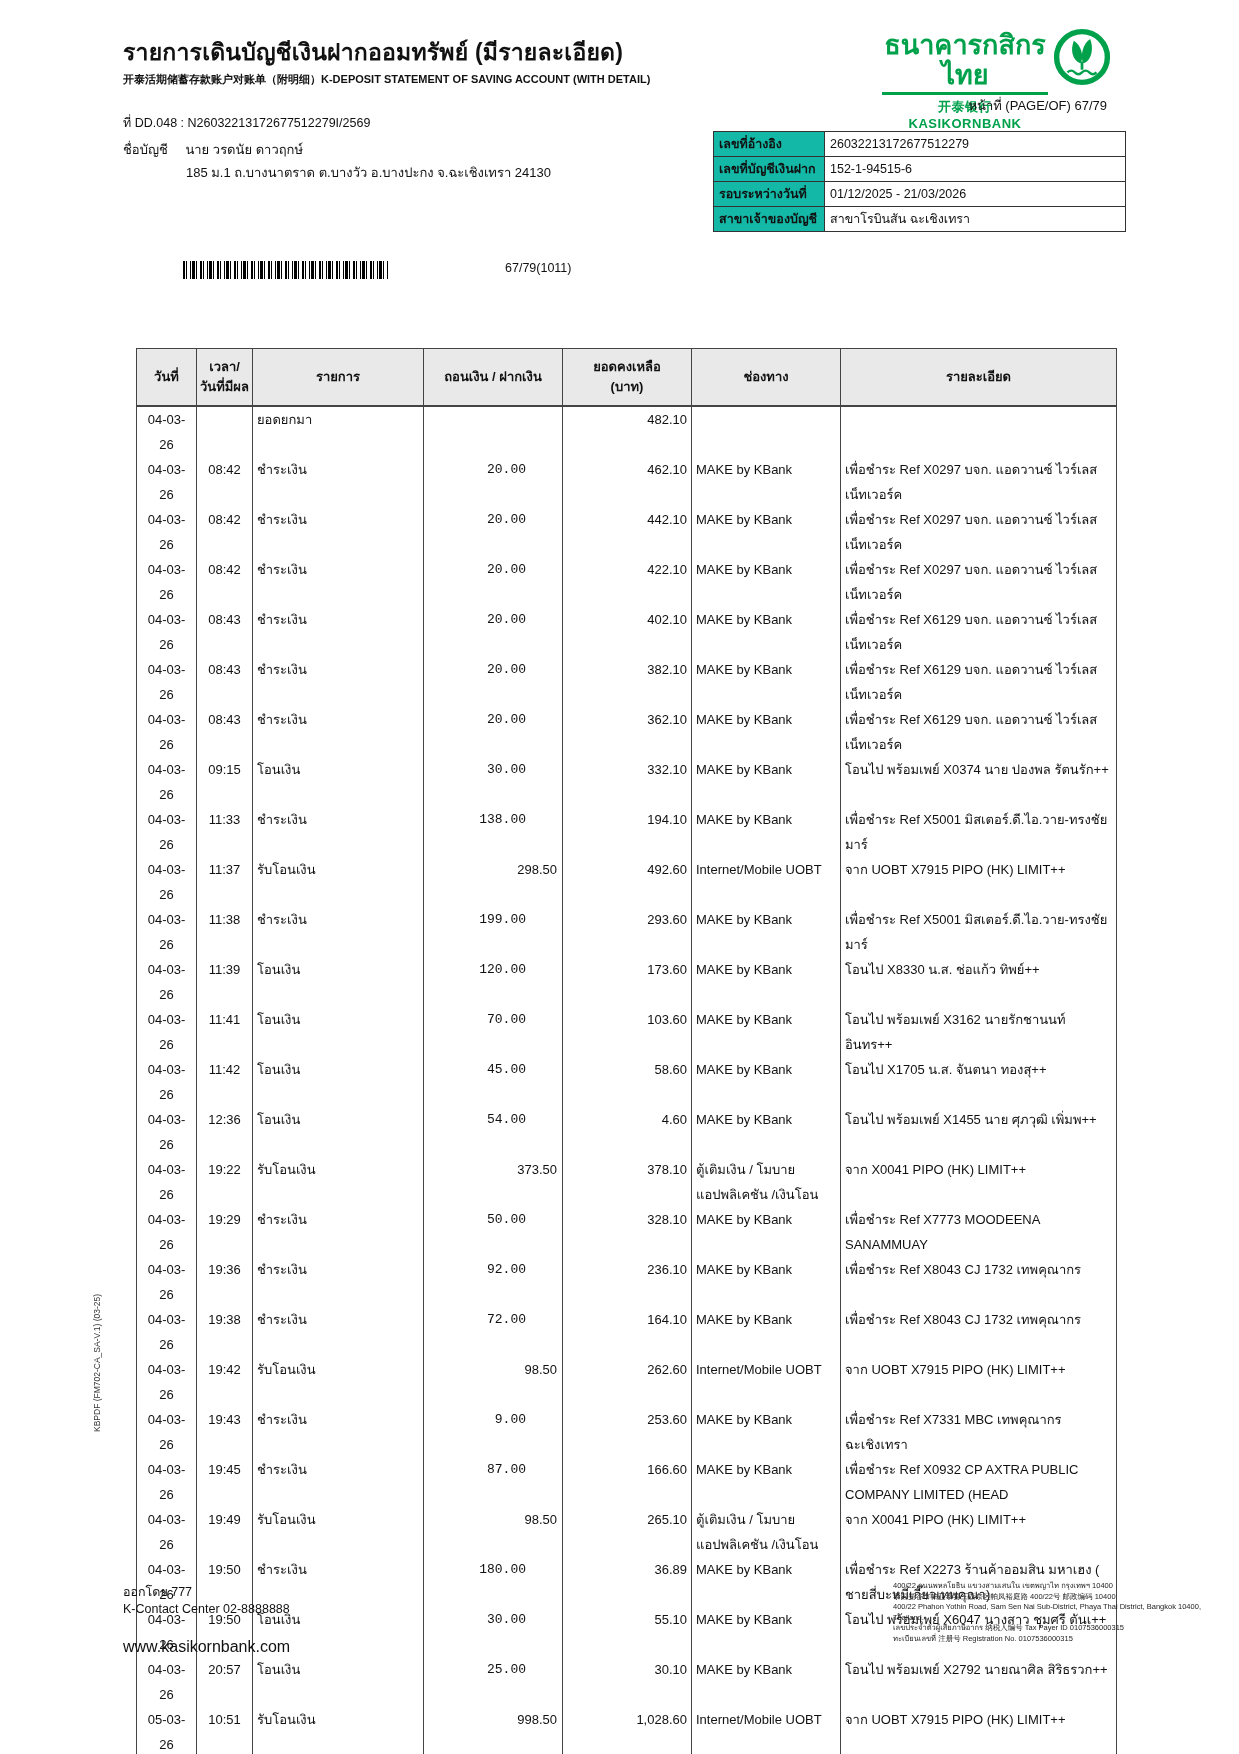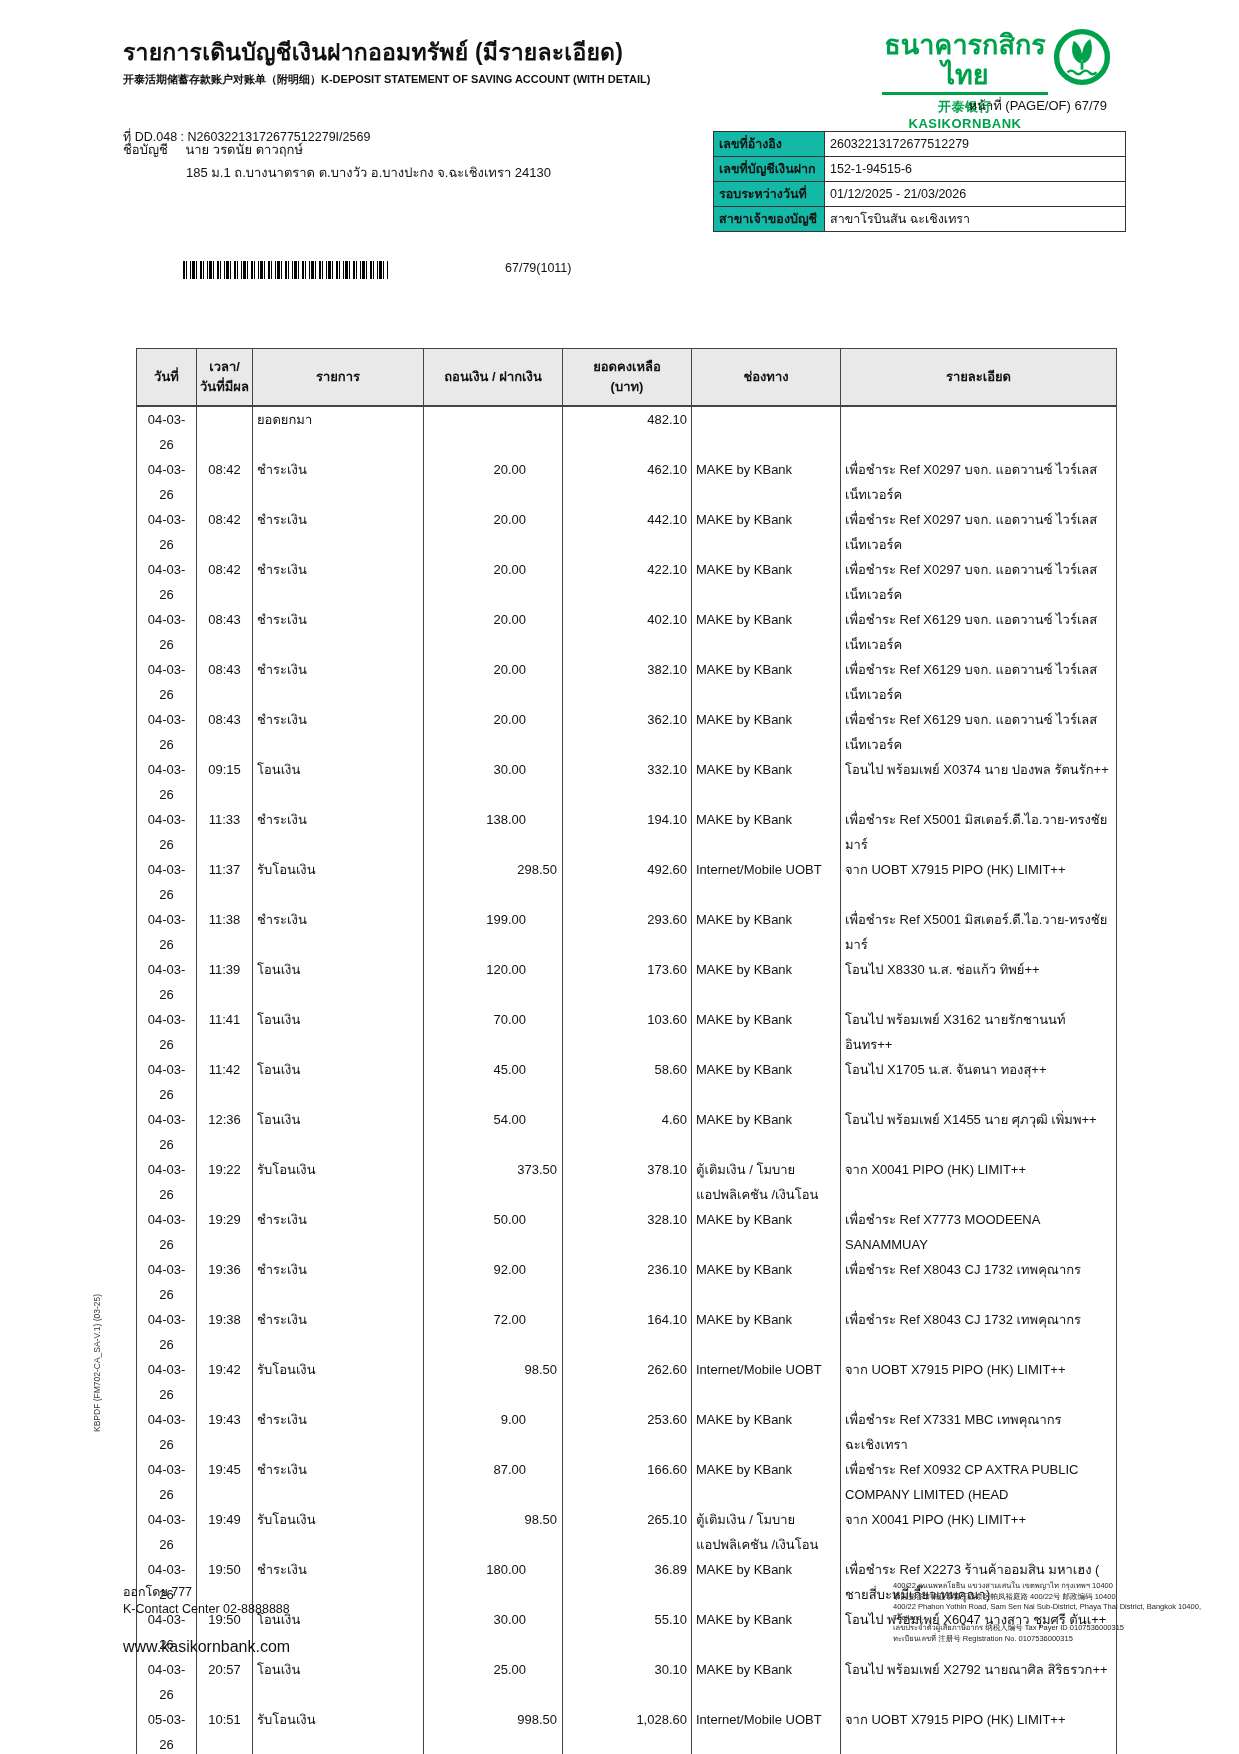--- a/index.html
+++ b/index.html
@@ -8,21 +8,21 @@
         font-family:"Liberation Sans","DejaVu Sans",sans-serif;color:#111;border-radius:16px;}
   
   .title{position:absolute;left:123px;top:34px;font-size:23px;font-weight:bold;letter-spacing:.2px;}
   .subtitle{position:absolute;left:123px;top:72px;font-size:11px;font-weight:bold;}
   .logo{position:absolute;left:882px;top:30px;width:166px;text-align:center;}
   .logo-thai{font-size:27px;font-weight:bold;line-height:30px;border-bottom:3px solid var(--kgreen);padding-bottom:2px;}
   .logo-sub{font-size:13px;font-weight:bold;margin-top:3px;letter-spacing:.5px;}
   .logo,.logo-thai,.logo-sub{color:var(--kgreen);}
   .logo-mark{position:absolute;left:1053px;top:28px;width:58px;height:58px;}
   .page-label{position:absolute;right:132px;top:95px;font-size:13px;}
-  .doc-no{position:absolute;left:123px;top:127px;font-size:12.5px;}
+  .doc-no{position:absolute;left:123px;top:113px;font-size:12.5px;}
   .acct-name-row{position:absolute;left:123px;top:139px;font-size:13px;}
   .acct-name-row .lbl{margin-right:14px;}
   .acct-addr{position:absolute;left:186px;top:162px;font-size:13px;}
   
   .info-table{position:absolute;left:713px;top:131px;border-collapse:collapse;table-layout:fixed;}
   .info-table td{border:1px solid #333;font-size:12.5px;height:22px;padding:1px 5px;vertical-align:middle;}
   .info-table td.l{background:#14b8a6;width:100px;font-weight:bold;}
   .info-table td.v{width:290px;background:#fff;}
   
   .barcode{position:absolute;left:183px;top:261px;width:205px;height:18px;
@@ -35,21 +35,21 @@
   .txn-table td{border-left:1px solid #444;border-right:1px solid #444;border-top:none;border-bottom:none;
     font-size:13px;line-height:25px;vertical-align:top;padding:0 4px;}
   .txn-table tbody{border-bottom:1px solid #444;}
   .txn-table tr:last-child td{border-bottom:1px solid #444;}
   .col-date{width:60px;}.col-time{width:56px;}.col-desc{width:171px;}.col-amount{width:139px;}
   .col-balance{width:129px;}.col-channel{width:149px;}.col-detail{width:276px;}
   .c-date{text-align:center;}
   .c-time{text-align:center;}
   .c-desc{text-align:left;}
   .c-amount{text-align:right;}
-  .c-amount.withdraw{padding-right:36px;}
+  .c-amount.withdraw{padding-right:36px;font-family:Liberation Mono, monospace;}
   .c-amount.deposit{padding-right:5px;}
   .c-balance{text-align:right;padding-right:5px;}
   .c-channel,.c-detail{text-align:left;}
   
   .footer-left{position:absolute;left:123px;top:1584px;font-size:12.5px;line-height:17px;}
   .footer-www{font-size:16px;margin-top:20px;}
   .footer-right{position:absolute;left:893px;top:1581px;width:330px;font-size:7.5px;line-height:10.5px;color:#222;}
   
   .side-note{position:absolute;left:92px;top:1432px;transform:rotate(-90deg);transform-origin:0 0;
     font-size:8.5px;color:#333;white-space:nowrap;width:180px;}

